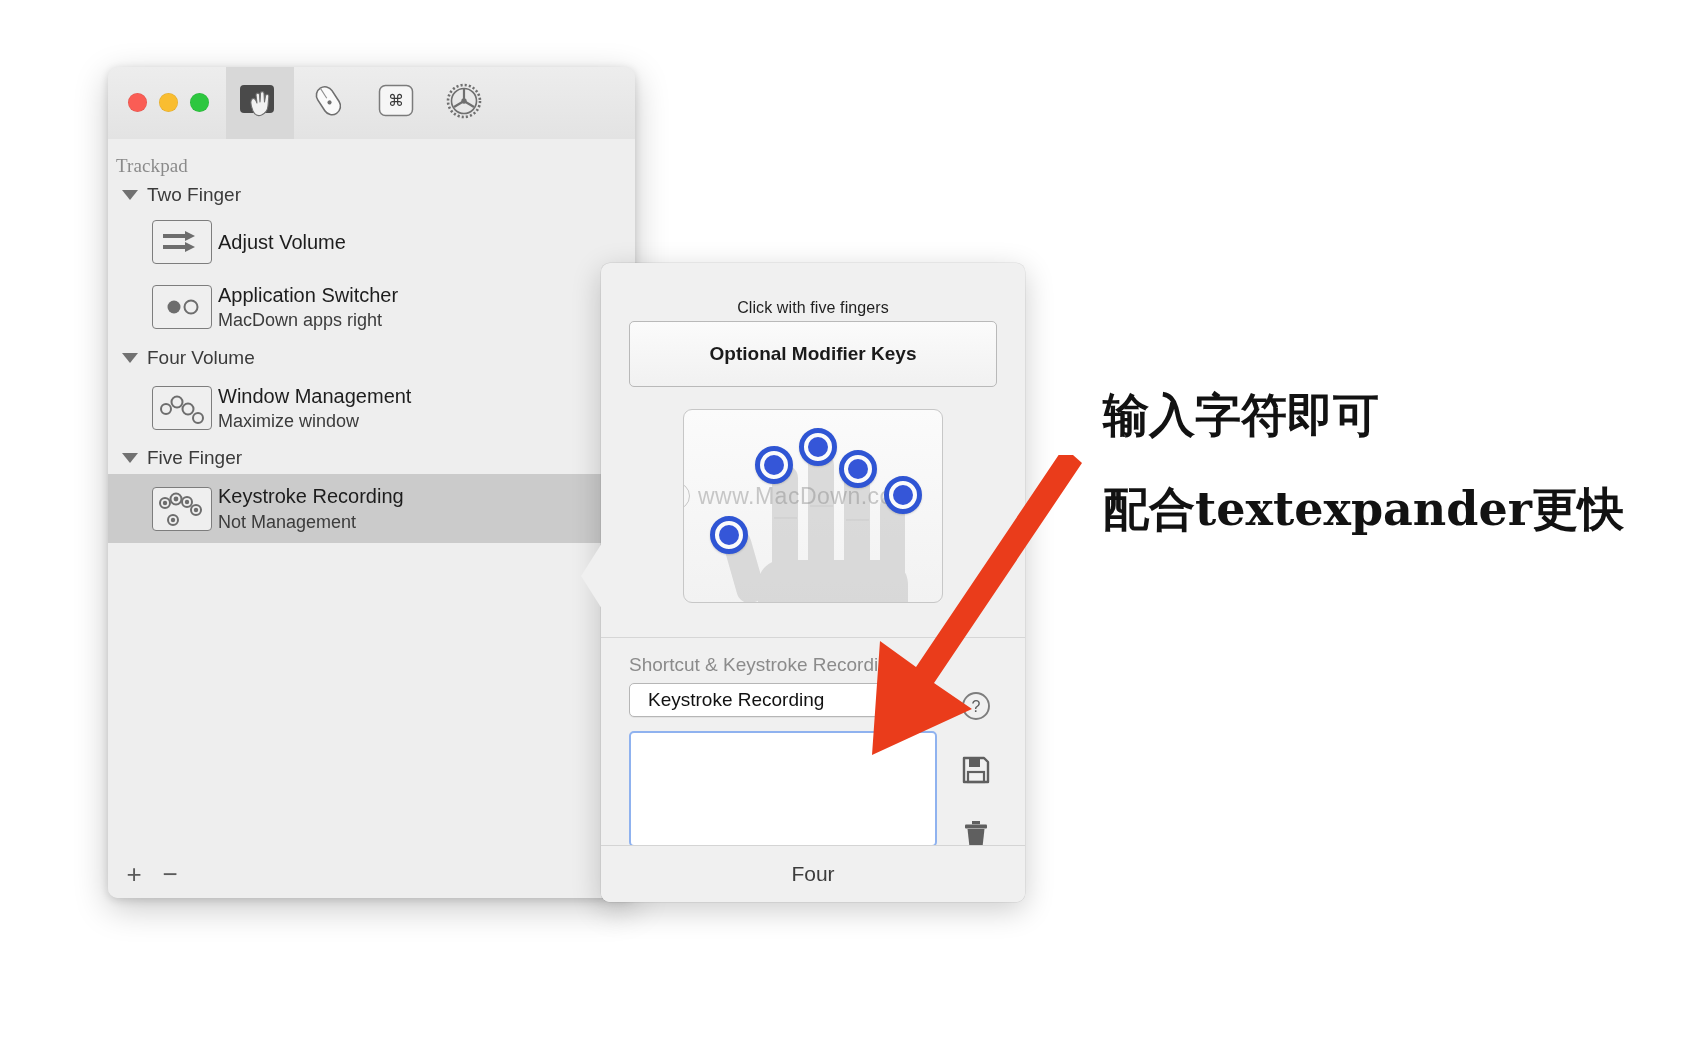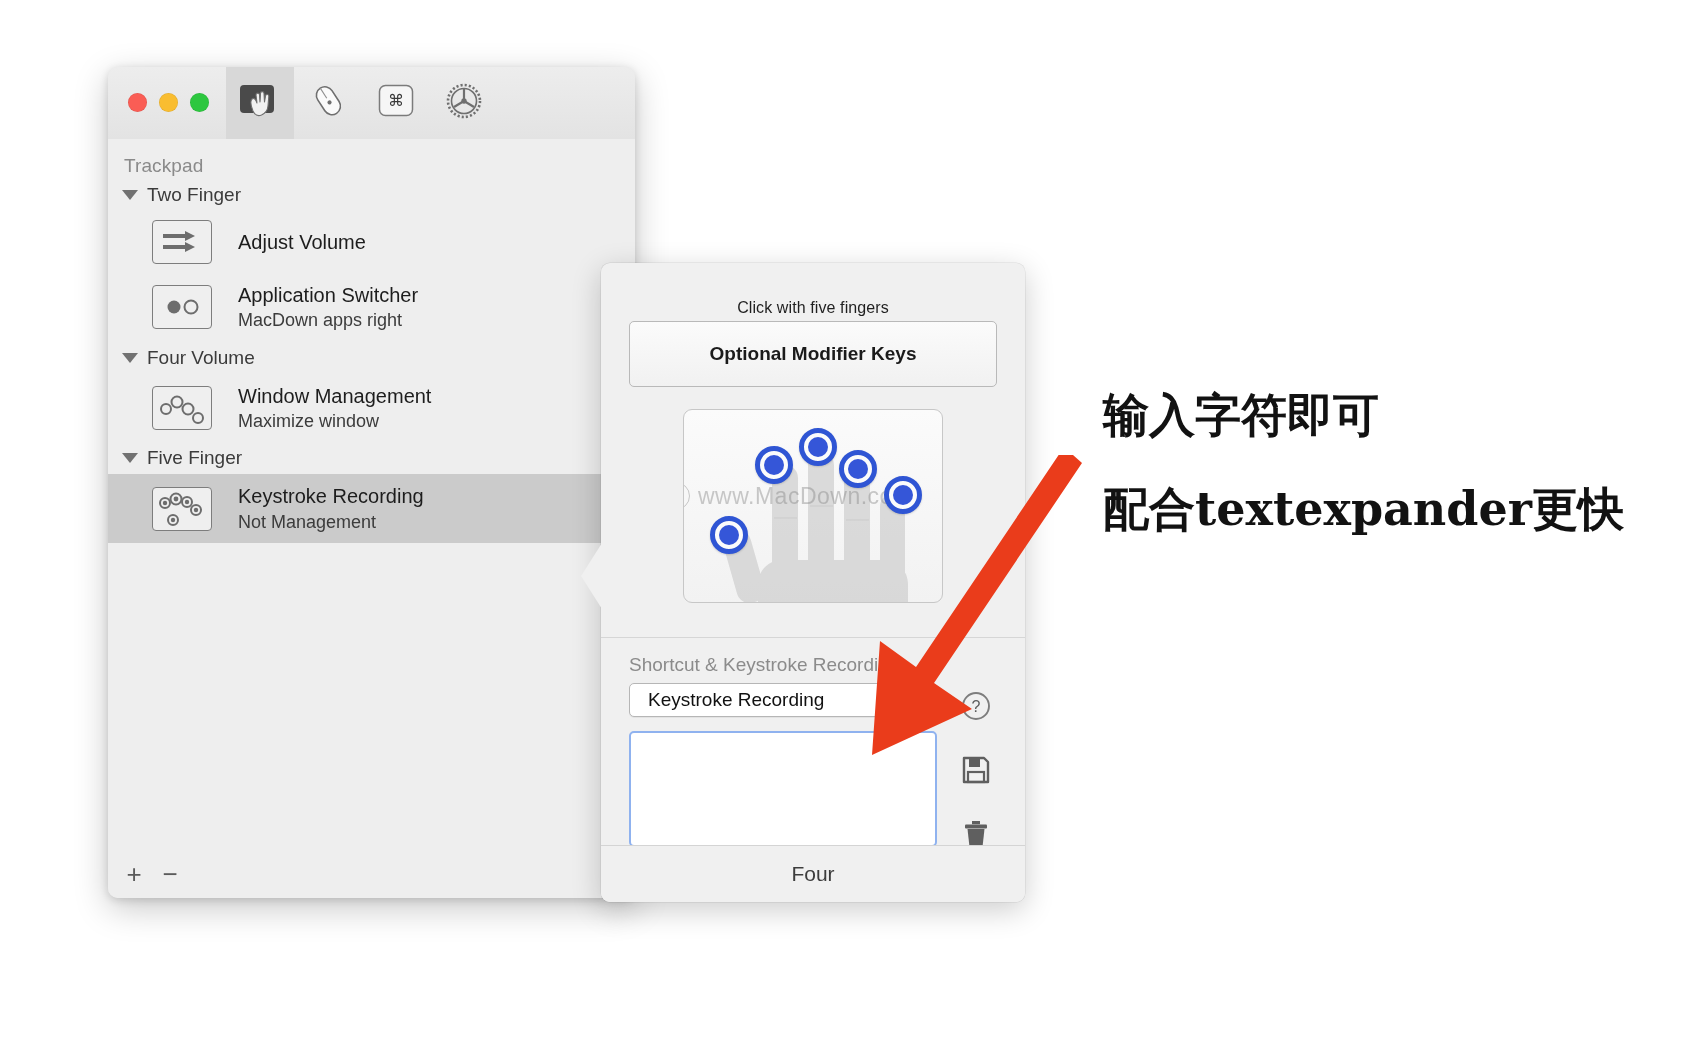--- a/index.html
+++ b/index.html
@@ -78,42 +78,43 @@
     background: #eeeeee;
   }
   #sidebar-scroll {
     position: absolute;
     top: 0; left: 0; right: 0; bottom: 48px;
     overflow: hidden;
   }
   .sidebar-title {
     font-size: 19px;
     color: #8a8a8a;
-    padding: 16px 0 2px 16px;
+    padding: 16px 0 2px 8px;
     letter-spacing: .1px;
+    font-family: Liberation Serif, serif;
   }
   .group-header {
     display: flex;
     align-items: center;
     gap: 9px;
     padding: 5px 0 5px 14px;
     font-size: 19px;
     color: #3b3b3b;
   }
   .disclosure {
     width: 0; height: 0;
     border-left: 8px solid transparent;
     border-right: 8px solid transparent;
     border-top: 10px solid #717171;
     flex: 0 0 auto;
   }
   .row {
     display: flex;
     align-items: center;
-    gap: 26px;
+    gap: 6px;
     padding: 9px 0 9px 44px;
     min-height: 56px;
     box-sizing: border-box;
   }
   .row.selected {
     background: #cbcbcb;
   }
   .row-icon {
     width: 58px;
     height: 42px;

